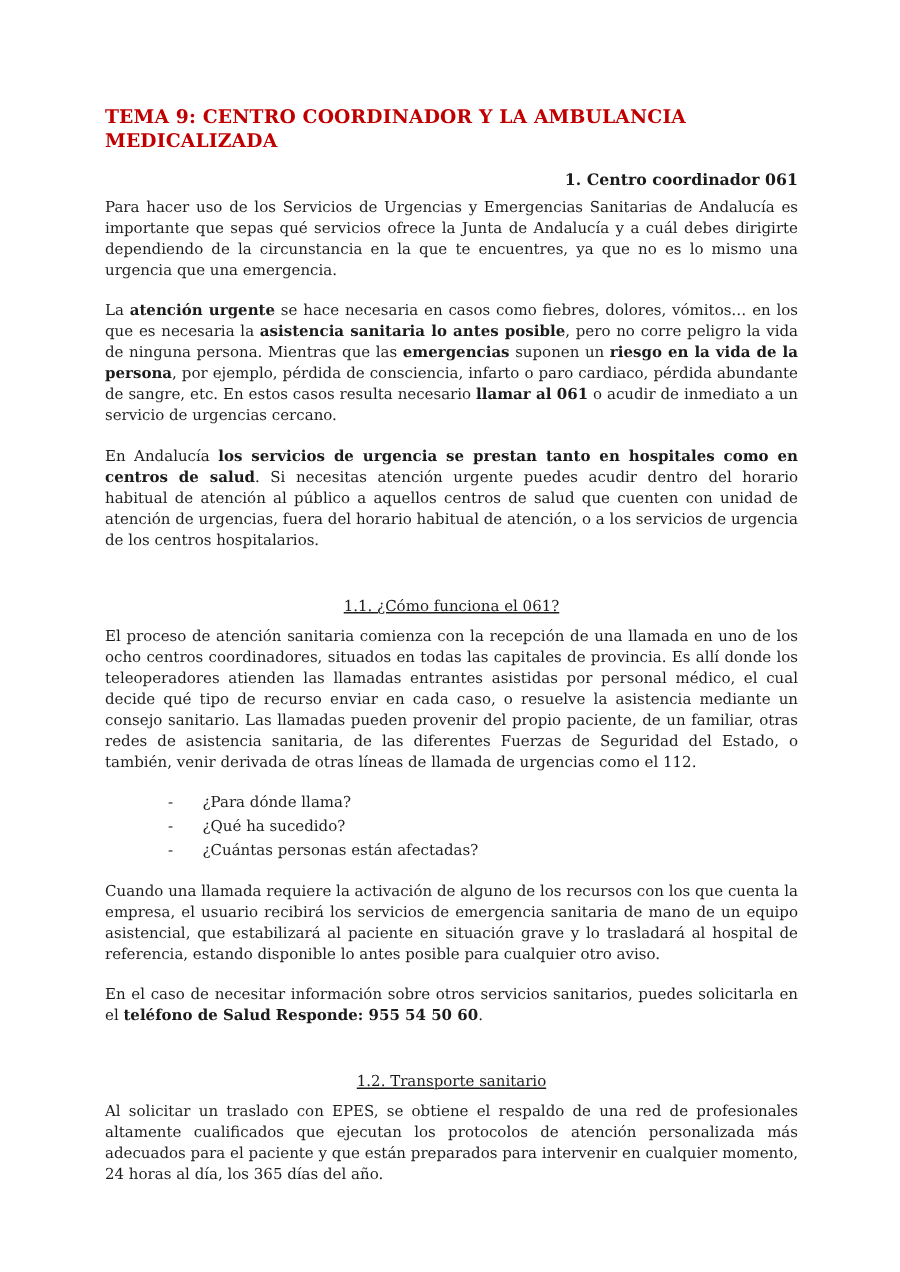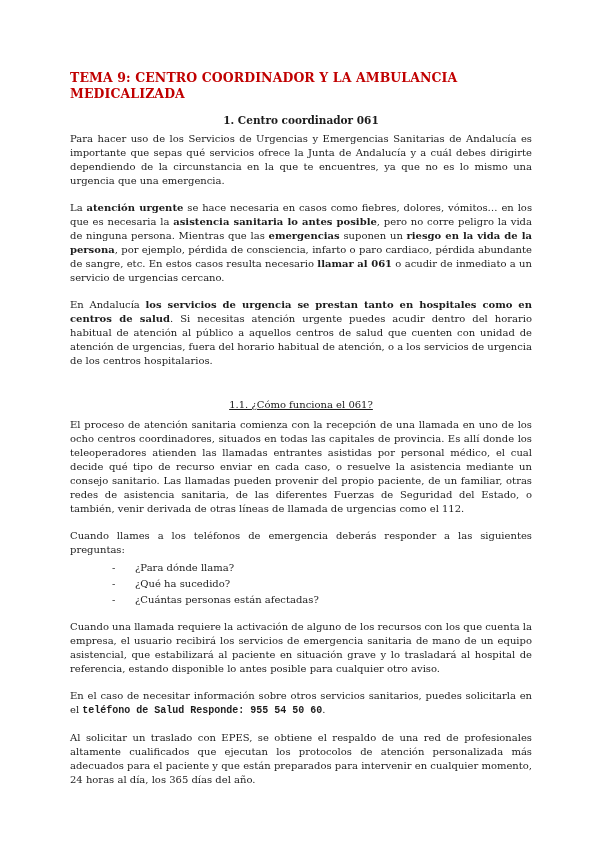--- a/index.html
+++ b/index.html
@@ -25,21 +25,21 @@
     font-weight: bold;
     margin: 0 0 12px 0;
     line-height: 1.25;
     letter-spacing: 0.1px;
     text-align: left;
   }
   .sec-h {
     font-size: 10.5px;
     font-weight: bold;
     margin: 0 0 2px 0;
-    text-align: center;
+    text-align: right;
   }
   .sub-h {
     font-size: 10px;
     font-weight: normal;
     text-decoration: underline;
     margin: 30px 0 6px 0;
     text-align: center;
   }
   p.para {
     margin: 4px 0 13px 0;
@@ -77,36 +77,36 @@
 
   <h2 class="sec-h">1. Centro coordinador 061</h2>
 
   <p class="para"><span>Para hacer uso de los Servicios de Urgencias y Emergencias Sanitarias de Andalucía es importante que sepas qué servicios ofrece la Junta de Andalucía y a cuál debes dirigirte dependiendo de la circunstancia en la que te encuentres, ya que no es lo mismo una urgencia que una emergencia.</span></p>
   <p class="para"><span>La </span><span style="font-weight: bold;">atención urgente</span><span> se hace necesaria en casos como fiebres, dolores, vómitos… en los que es necesaria la </span><span style="font-weight: bold;">asistencia sanitaria lo antes posible</span><span>, pero no corre peligro la vida de ninguna persona. Mientras que las </span><span style="font-weight: bold;">emergencias</span><span> suponen un </span><span style="font-weight: bold;">riesgo en la vida de la persona</span><span>, por ejemplo, pérdida de consciencia, infarto o paro cardiaco, pérdida abundante de sangre, etc. En estos casos resulta necesario </span><span style="font-weight: bold;">llamar al 061</span><span> o acudir de inmediato a un servicio de urgencias cercano.</span></p>
   <p class="para"><span>En Andalucía </span><span style="font-weight: bold;">los servicios de urgencia se prestan tanto en hospitales como en centros de salud</span><span>. Si necesitas atención urgente puedes acudir dentro del horario habitual de atención al público a aquellos centros de salud que cuenten con unidad de atención de urgencias, fuera del horario habitual de atención, o a los servicios de urgencia de los centros hospitalarios.</span></p>
 
   <h3 class="sub-h">1.1. ¿Cómo funciona el 061?</h3>
 
   <p class="para"><span>El proceso de atención sanitaria comienza con la recepción de una llamada en uno de los ocho centros coordinadores, situados en todas las capitales de provincia. Es allí donde los teleoperadores atienden las llamadas entrantes asistidas por personal médico, el cual decide qué tipo de recurso enviar en cada caso, o resuelve la asistencia mediante un consejo sanitario. Las llamadas pueden provenir del propio paciente, de un familiar, otras redes de asistencia sanitaria, de las diferentes Fuerzas de Seguridad del Estado, o también, venir derivada de otras líneas de llamada de urgencias como el 112.</span></p>
-  <p class="para tight"><span>Cuando llames a los teléfonos de emergencia deberás responder a las siguientes preguntas:</span></p>
 
   <ul class="blist">
     <li>
       <span class="dash">-</span>
       <span>¿Para dónde llama?</span>
     </li>
     <li>
       <span class="dash">-</span>
       <span>¿Qué ha sucedido?</span>
     </li>
     <li>
       <span class="dash">-</span>
       <span>¿Cuántas personas están afectadas?</span>
     </li>
   </ul>
 
   <p class="para"><span>Cuando una llamada requiere la activación de alguno de los recursos con los que cuenta la empresa, el usuario recibirá los servicios de emergencia sanitaria de mano de un equipo asistencial, que estabilizará al paciente en situación grave y lo trasladará al hospital de referencia, estando disponible lo antes posible para cualquier otro aviso.</span></p>
-  <p class="para"><span>En el caso de necesitar información sobre otros servicios sanitarios, puedes solicitarla en el </span><span style="font-weight: bold; font-family: Liberation Mono, monospace;">teléfono de Salud Responde: 955 54 50 60</span><span>.</span></p>
+  <p class="para"><span>En el caso de necesitar información sobre otros servicios sanitarios, puedes solicitarla en el </span><span style="font-weight: bold;">teléfono de Salud Responde: 955 54 50 60</span><span>.</span></p>
 
+  <h3 class="sub-h">1.2. Transporte sanitario</h3>
 
   <p class="para last"><span>Al solicitar un traslado con EPES, se obtiene el respaldo de una red de profesionales altamente cualificados que ejecutan los protocolos de atención personalizada más adecuados para el paciente y que están preparados para intervenir en cualquier momento, 24 horas al día, los 365 días del año.</span></p>
 
 </div>
 
 </body></html>

